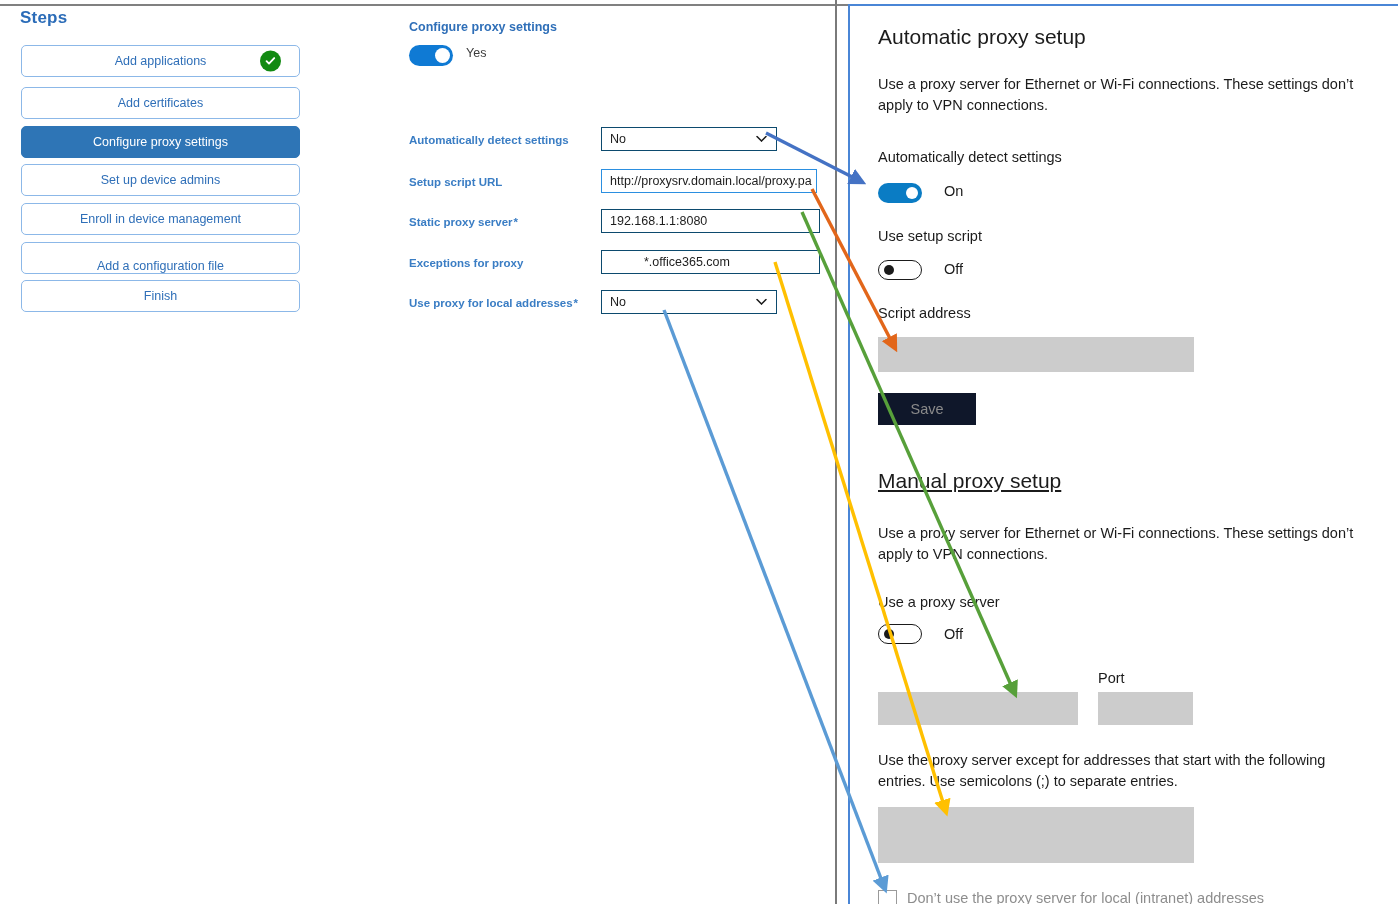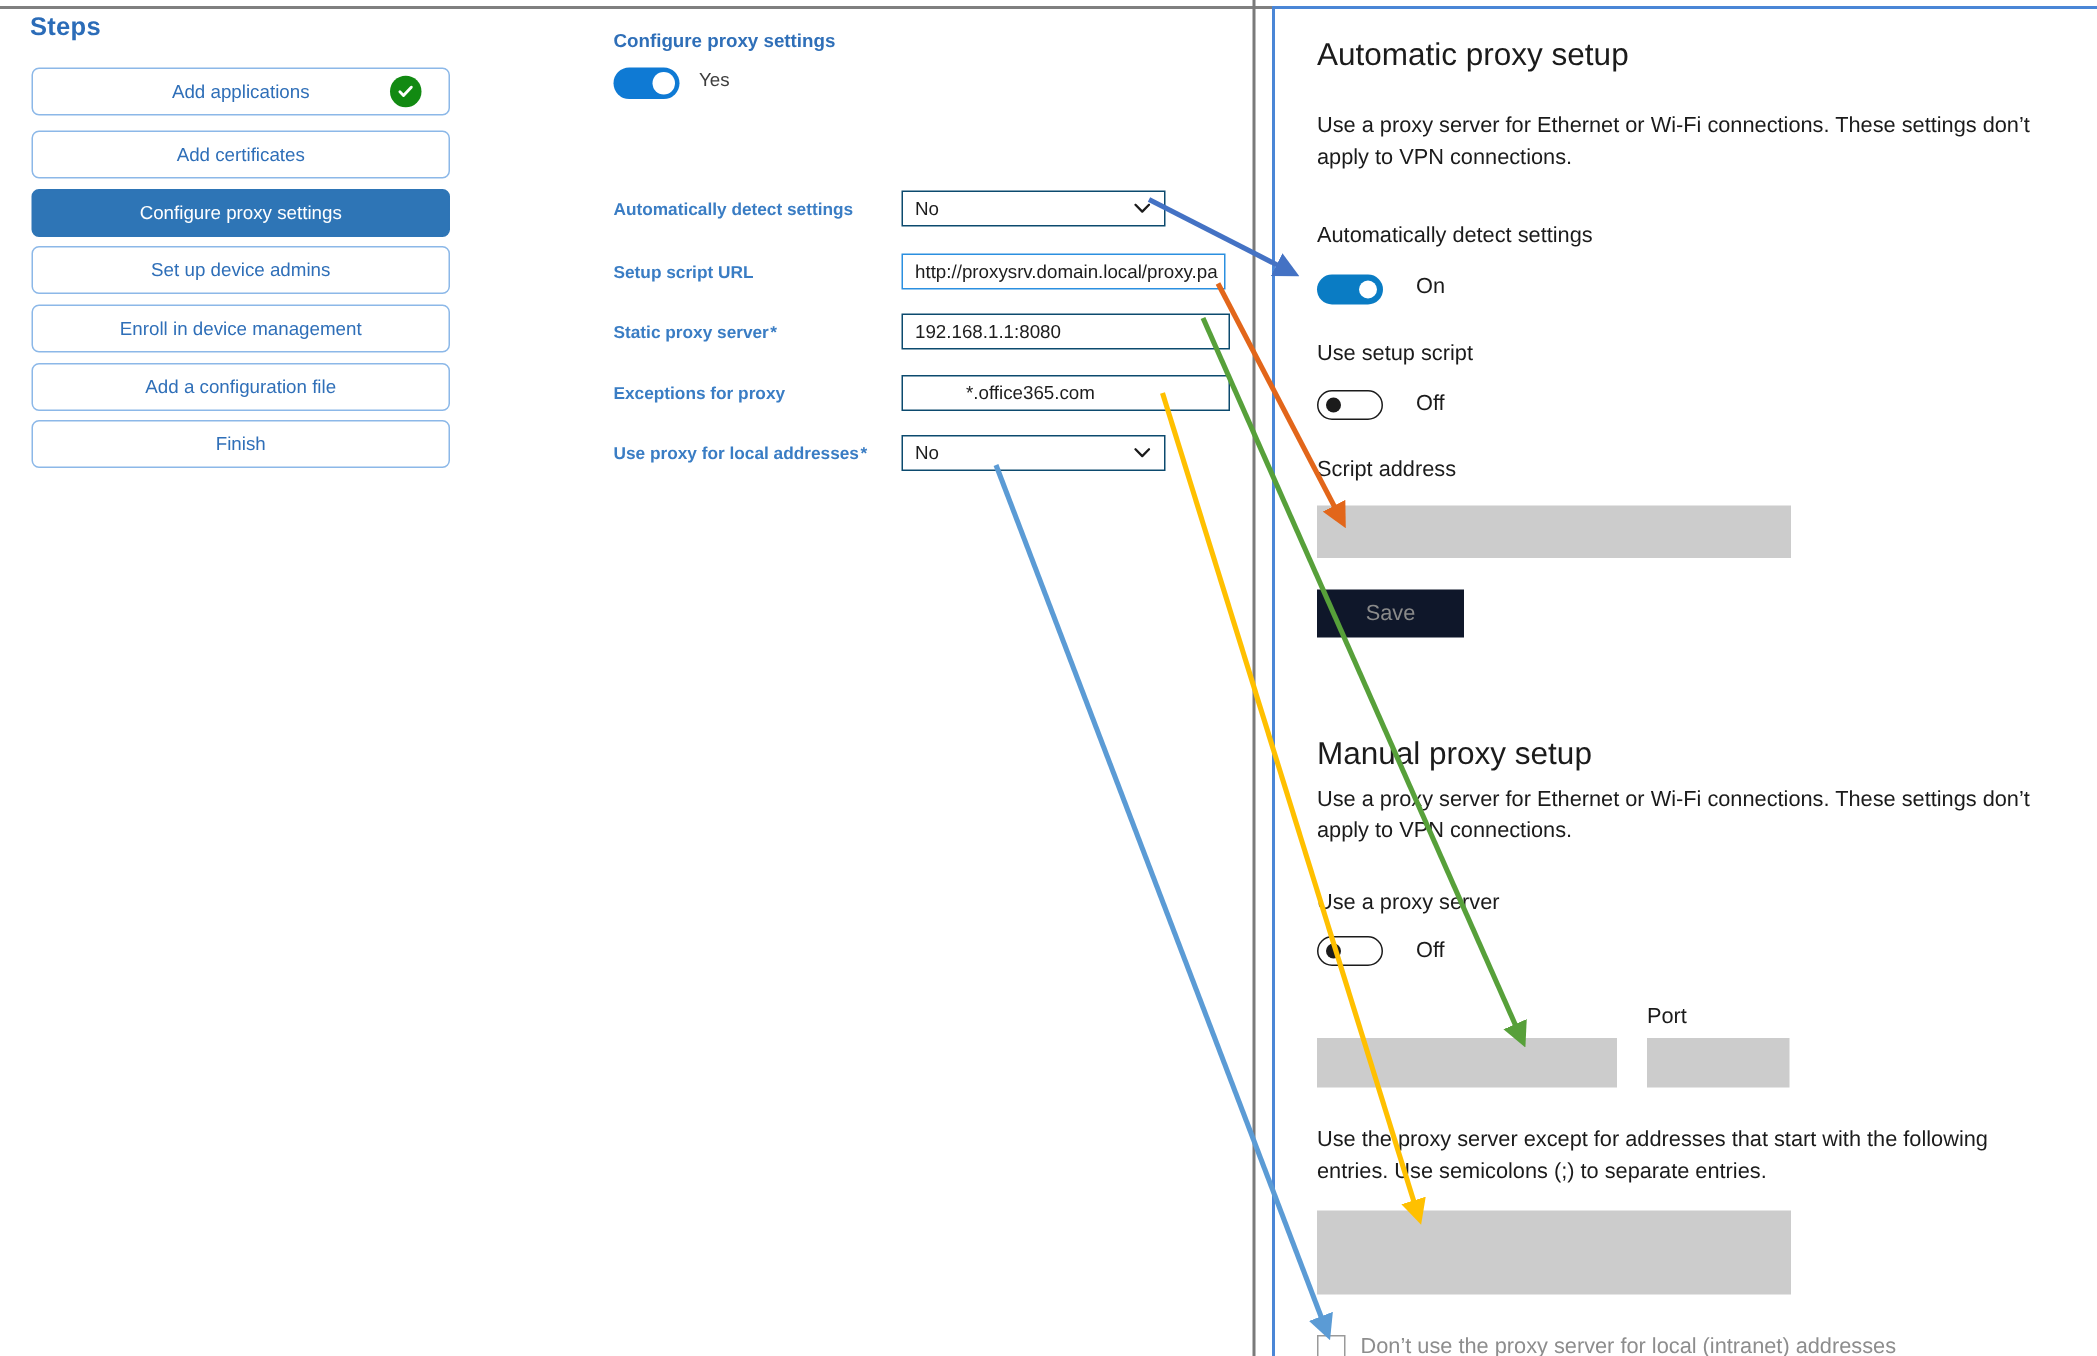--- a/index.html
+++ b/index.html
@@ -145,21 +145,21 @@
     </div>
 
     <div class="step" style="top:164px;">
       <span>Set up device admins</span>
     </div>
 
     <div class="step" style="top:203px;">
       <span>Enroll in device management</span>
     </div>
 
-    <div class="step" style="top:242px;">
+    <div class="step" style="top:242px;align-items:flex-end;">
       <span>Add a configuration file</span>
     </div>
 
     <div class="step" style="top:280px;">
       <span>Finish</span>
     </div>
   </div>
 
   <div>
     <div class="mid-title">Configure proxy settings</div>
@@ -220,21 +220,21 @@
     <div class="wp-toggle off" style="top:254px;">
         <span class="k"></span>
       </div>
     <div class="wp-tg-text" style="left:94px;top:255px;">Off</div>
 
     <div class="wp-lbl" style="top:299px;">Script address</div>
     <div class="wp-box" style="left:28px;top:331px;width:316px;height:35px;"></div>
 
     <div class="wp-save" style="top:387px;">Save</div>
 
-    <div class="wp-h" style="top:485px;">Manual proxy setup</div>
+    <div class="wp-h" style="top:463px;text-decoration:underline;">Manual proxy setup</div>
     <div class="wp-p" style="top:517px;">Use a proxy server for Ethernet or Wi-Fi connections. These settings don’t apply to VPN connections.</div>
 
     <div class="wp-lbl" style="top:588px;">Use a proxy server</div>
     <div class="wp-toggle off" style="top:618px;">
         <span class="k"></span>
       </div>
     <div class="wp-tg-text" style="left:94px;top:620px;">Off</div>
 
     <div class="wp-lbl" style="top:664px;margin-top:29px;">Address</div>
     <div class="wp-box" style="left:28px;top:686px;width:200px;height:33px;"></div>

